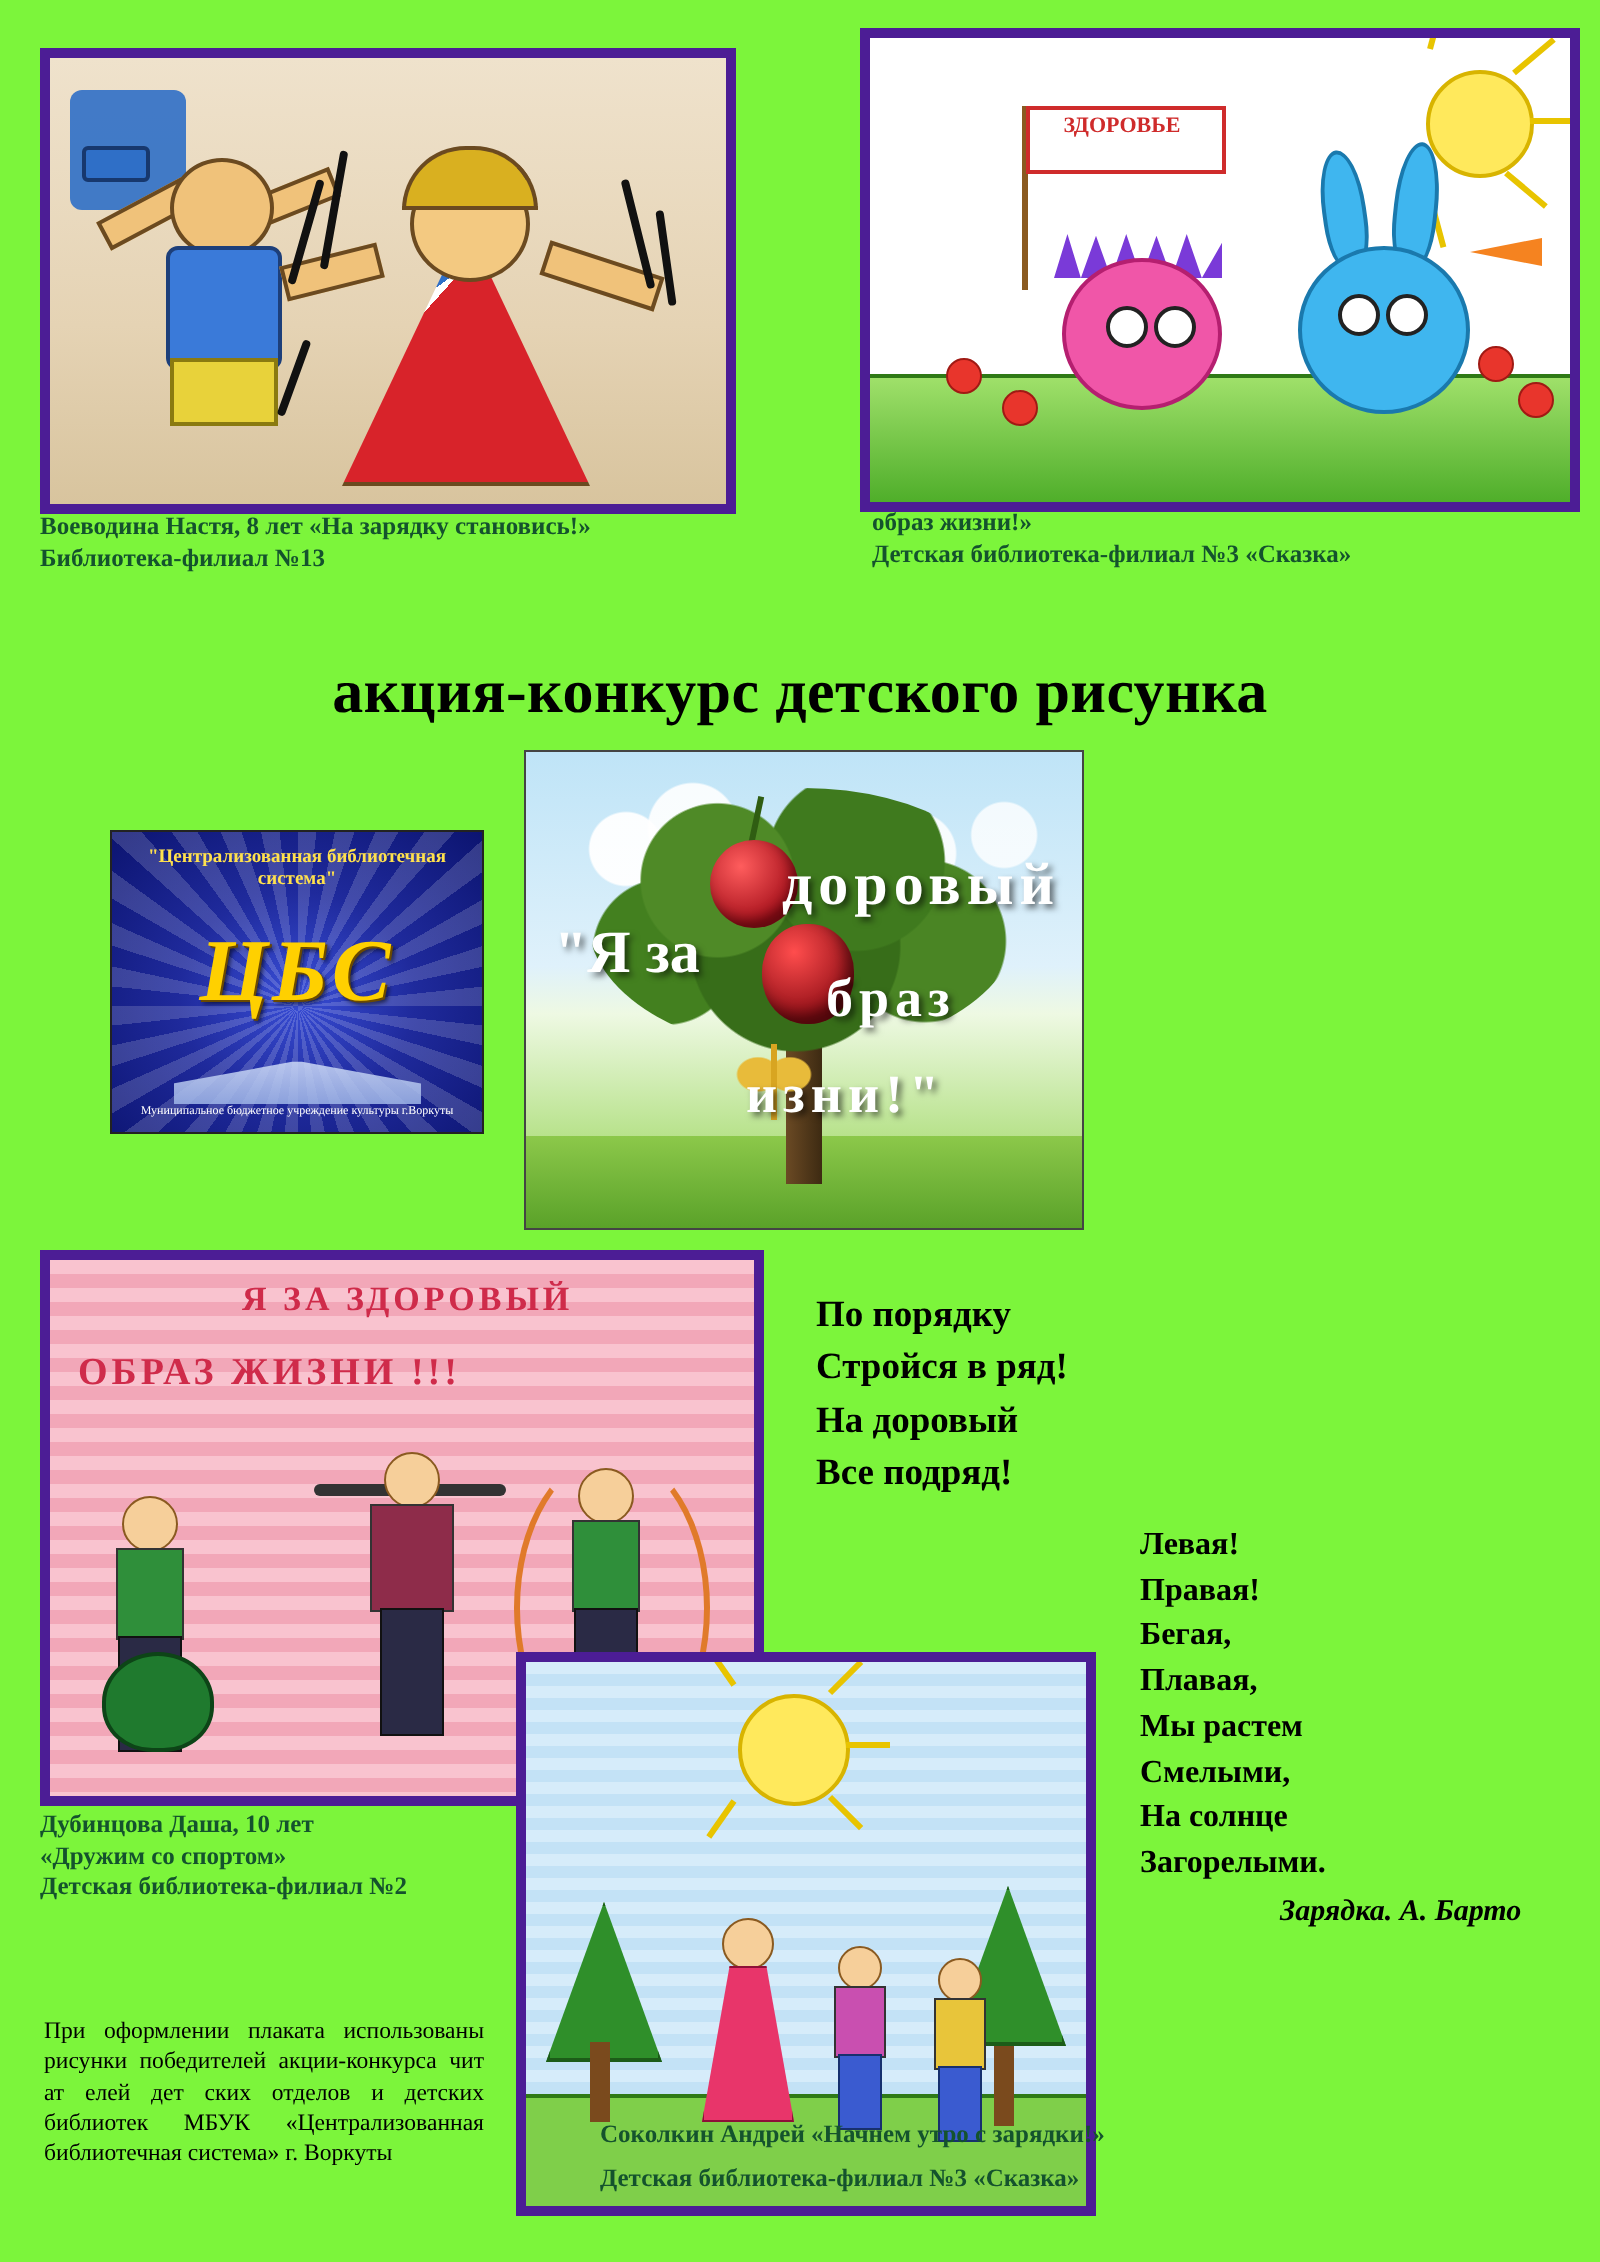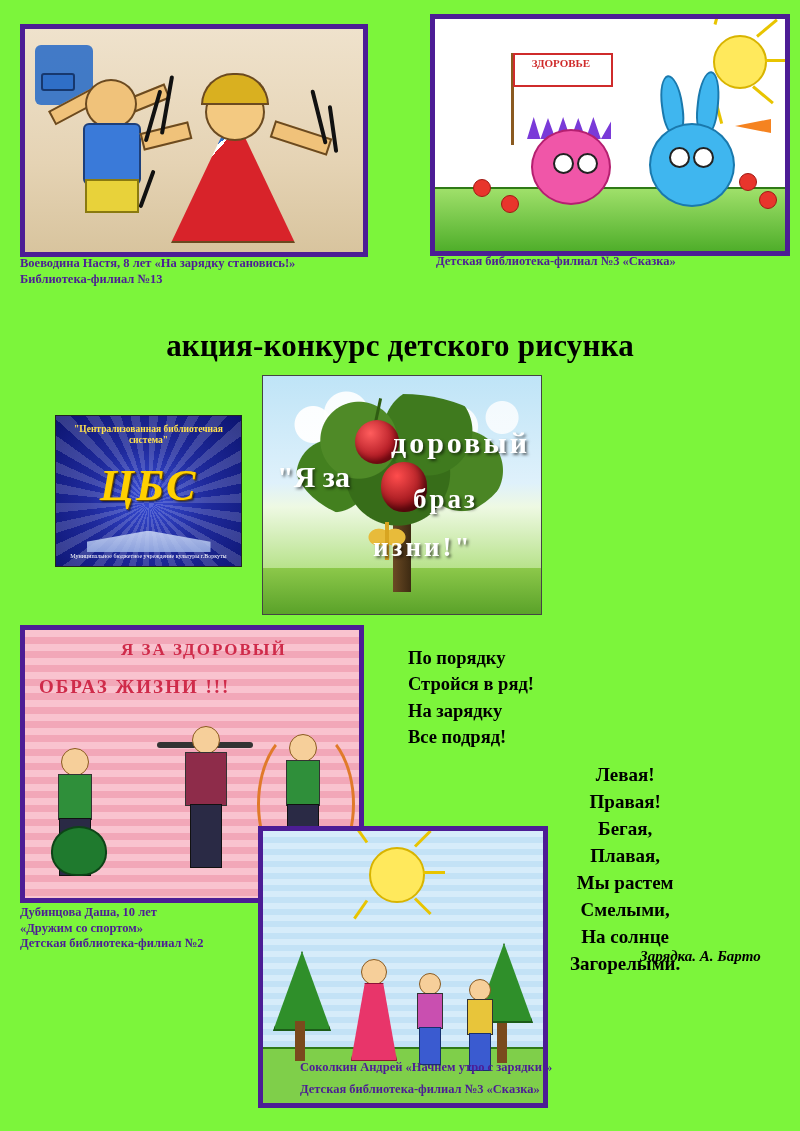--- a/index.html
+++ b/index.html
@@ -7,21 +7,21 @@
     width:800px;height:1131px;
     background:#7CF53B;
     font-family:"Liberation Serif", serif;
     position:relative;
     overflow:hidden;
   }
   .poster{position:absolute;inset:0;}
 
   
   .art{position:absolute;border:5px solid #4c1d95;overflow:hidden;background:#fff;}
-  .cap{position:absolute;font-weight:bold;font-size:12.5px;color:#4c1d95;line-height:1.25;}
+  .cap{position:absolute;font-weight:bold;font-size:12.5px;color:#14532d;line-height:1.25;}
 
   
   .headline{
     position:absolute;left:0;right:0;top:328px;
     text-align:center;font-size:31px;font-weight:bold;
     font-family:"Liberation Serif", serif;color:#000;
     letter-spacing:.2px;
   }
 
   
@@ -113,21 +113,21 @@
     position:absolute;left:104px;top:146px;width:40px;height:38px;
     background:
       linear-gradient(90deg, rgba(0,0,0,0) 46%, #d8a521 46% 54%, rgba(0,0,0,0) 54%),
       radial-gradient(ellipse at 30% 40%, #e8bb3a 0 10px, rgba(0,0,0,0) 11px),
       radial-gradient(ellipse at 70% 40%, #e8bb3a 0 10px, rgba(0,0,0,0) 11px);
   }
 
   
   .poem{position:absolute;font-weight:bold;font-family:"Liberation Serif", serif;color:#000;}
   .poem1{left:408px;top:645px;font-size:18.5px;line-height:1.42;}
-  .poem2{left:570px;top:762px;font-size:19px;line-height:1.42;text-align:center;}
+  .poem2{left:570px;top:762px;font-size:16px;line-height:1.42;}
   .poem-sign{position:absolute;left:640px;top:948px;font-size:15px;font-style:italic;font-weight:bold;}
 
   
   .note{
     position:absolute;left:22px;top:1008px;width:220px;font-size:11.8px;line-height:1.3;
     color:#000;text-align:justify;
   }
 
   
   #art1{left:20px;top:24px;width:338px;height:223px;background:#e8d9c2;}
@@ -169,21 +169,21 @@
   #art2 .blue{position:absolute;left:214px;top:104px;width:82px;height:80px;border-radius:50%;background:#3fb6ef;border:2px solid #1a79ad;}
   #art2 .ear{position:absolute;background:#3fb6ef;border:2px solid #1a79ad;border-radius:50% 50% 40% 40%;}
   #art2 .e1{left:226px;top:56px;width:18px;height:56px;transform:rotate(-8deg);}
   #art2 .e2{left:262px;top:52px;width:18px;height:60px;transform:rotate(6deg);}
   #art2 .carrot{position:absolute;left:300px;top:100px;width:36px;height:14px;background:#f58320;
      clip-path:polygon(0 50%,100% 0,100% 100%);}
   #art2 .eye{position:absolute;width:17px;height:17px;border-radius:50%;background:#fff;border:2px solid #222;}
   #art2 .fl{position:absolute;width:16px;height:16px;border-radius:50%;background:#e8352c;border:1px solid #a01a14;}
 
   
-  #art3{left:20px;top:625px;width:334px;height:268px;background:#f7b9c6;}
+  #art3{left:20px;top:625px;width:334px;height:268px;background:#f7b9c6;padding-left:18px;}
   #art3 .bg{position:absolute;inset:0;background:repeating-linear-gradient(180deg,#f9c3cf 0 7px,#f2a7b8 7px 14px);}
   #art3 .t1{position:absolute;left:96px;top:10px;font-size:17px;font-weight:bold;color:#cf2b4a;letter-spacing:2px;}
   #art3 .t2{position:absolute;left:14px;top:46px;font-size:19px;font-weight:bold;color:#cf2b4a;letter-spacing:2px;}
   #art3 .figA{position:absolute;left:18px;top:118px;width:62px;height:130px;}
   #art3 .figB{position:absolute;left:140px;top:96px;width:80px;height:152px;}
   #art3 .figC{position:absolute;left:244px;top:104px;width:66px;height:144px;}
   #art3 .head{position:absolute;left:50%;margin-left:-13px;top:0;width:26px;height:26px;border-radius:50%;background:#f6cf9a;border:1px solid #8a5a20;}
   #art3 .torso{position:absolute;left:50%;margin-left:-16px;top:26px;width:32px;height:44px;border:1px solid #333;}
   #art3 .legs{position:absolute;left:50%;margin-left:-15px;top:70px;width:30px;height:56px;background:#2a2a45;border:1px solid #111;}
   #art3 .bar{position:absolute;left:-8px;top:16px;width:96px;height:6px;background:#333;border-radius:3px;}
@@ -259,20 +259,21 @@
     <div class="blue"></div>
     <div class="eye" style="left:234px;top:128px;"></div>
     <div class="eye" style="left:258px;top:128px;"></div>
     <div class="carrot"></div>
     <div class="fl" style="left:38px;top:160px;"></div>
     <div class="fl" style="left:66px;top:176px;"></div>
     <div class="fl" style="left:304px;top:154px;"></div>
     <div class="fl" style="left:324px;top:172px;"></div>
   </div>
   <div class="cap" style="left:436px;top:254px;width:350px;">
+    <div>образ жизни!»</div>
     <div>Детская библиотека-филиал №3 «Сказка»</div>
   </div>
 
   <div class="headline">акция-конкурс детского рисунка</div>
 
   <div class="logo">
     <div class="rays"></div>
     <div class="book"></div>
     <div class="ltop">"Централизованная библиотечная система"</div>
     <div class="lmain">ЦБС</div>
@@ -356,30 +357,31 @@
     </div>
   </div>
   <div class="cap" style="left:300px;top:1060px;width:420px;">
     <div>Соколкин Андрей «Начнем утро с зарядки!»</div>
     <div style="margin-top:6px;">Детская библиотека-филиал №3 «Сказка»</div>
   </div>
 
   <div class="poem poem1">
     <div>По порядку</div>
     <div> Стройся в ряд!</div>
-    <div>На зарядку</div>
+    <div>На доровый</div>
     <div>Все подряд!</div>
   </div>
 
   <div class="poem poem2">
     <div>Левая!</div>
     <div>Правая!</div>
     <div>Бегая,</div>
     <div>Плавая,</div>
     <div>Мы растем</div>
     <div>Смелыми,</div>
     <div>На солнце</div>
     <div>Загорелыми.</div>
   </div>
   <div class="poem-sign">Зарядка. А. Барто</div>
 
+  <div class="note">При оформлении плаката использованы рисунки победителей акции-конкурса чит ат елей дет ских отделов и детских библиотек МБУК «Централизованная библиотечная система» г. Воркуты</div>
 
 </div>
 
 </body></html>

